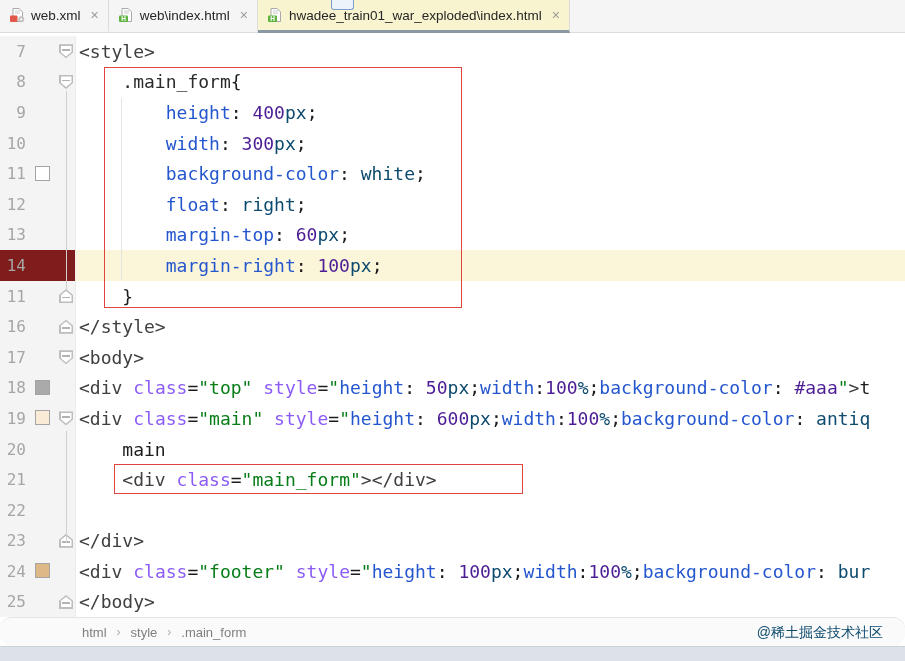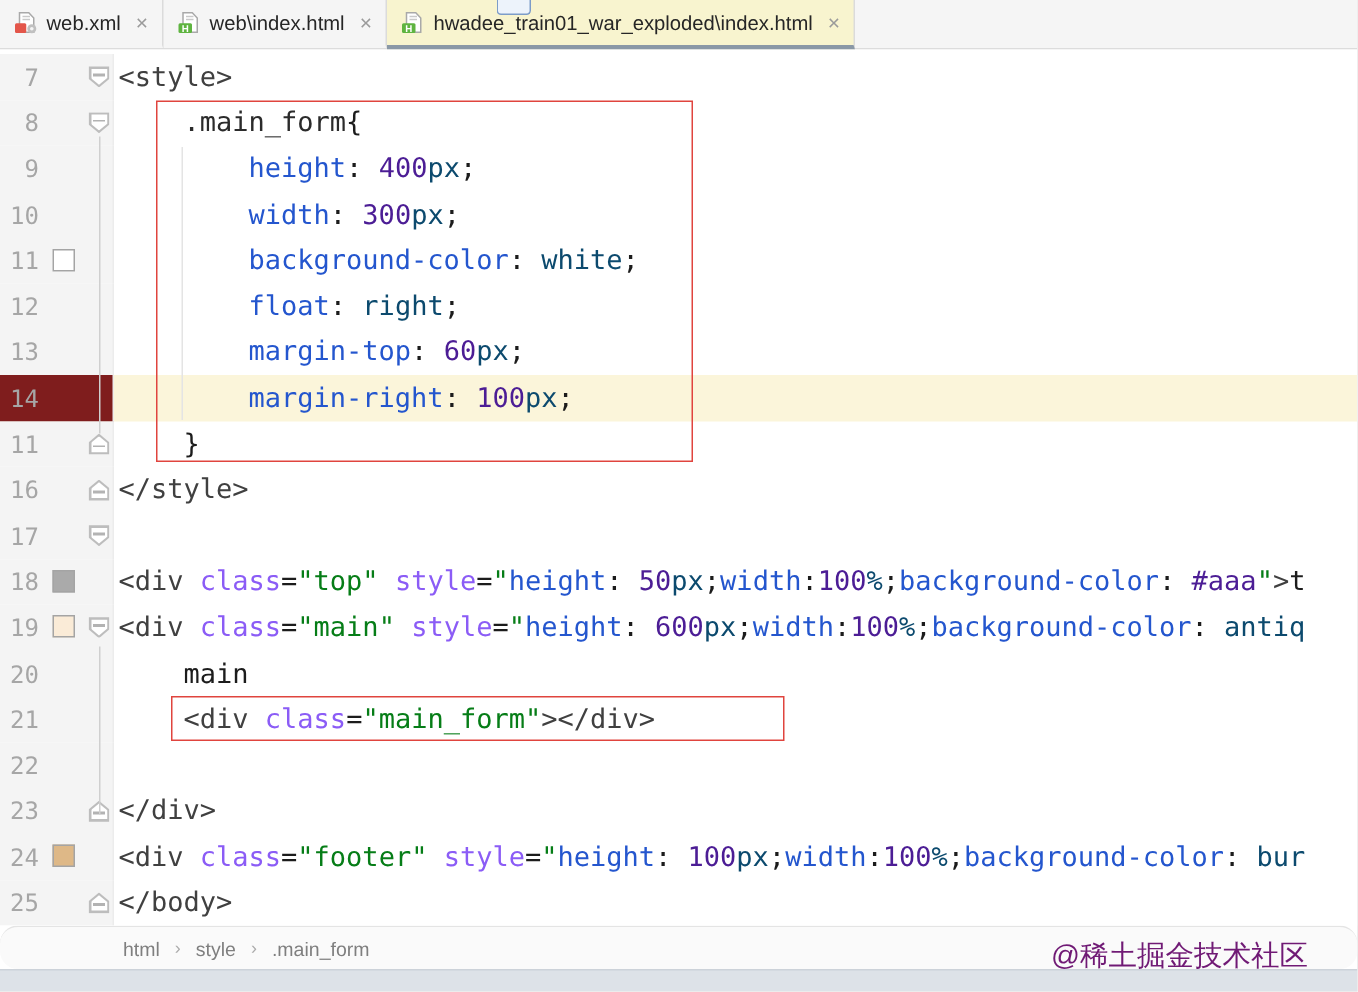--- a/index.html
+++ b/index.html
@@ -59,21 +59,21 @@
   .indent-guide{ position:absolute; left:121px; top:65px; width:1px; height:182px; background:#e4e4e4; }
   .scope-line{ position:absolute; width:1px; background:#cfcfcf; }
   .scope1{ left:66px; top:58px; height:198px; }
   .scope2{ left:66px; top:398px; height:112px; }
 
   
   .crumbs{ height:29px; background:#fafafa; border-top:1px solid #e4e4e4; display:flex;
            align-items:center; padding-left:80px; font-size:13px; color:#7f7f7f; position:relative;border-radius:12px; }
   .crumb{ padding:0 2px; }
   .crumb-sep{ color:#ababab; padding:0 8px; font-size:12px; }
-  .watermark{ position:absolute; right:33px; top:6px; color:#701a75; font-size:19px; }
+  .watermark{ position:absolute; right:22px; top:6px; color:#0c4a6e; font-size:14px; }
   .strip{ height:15px; background:#dde2e8; border-top:1px solid #ccd2d9; }
 </style>
 </head>
 <body>
 
 <div class="screen">
 
   <div class="tabbar">
     <div class="tab">
       <svg class="ficon" viewBox="0 0 16 16">
@@ -202,20 +202,21 @@
           <div class="code"><span class="tk-tag">&lt;/style&gt;</span></div>
         </div>
         <div class="row">
           <div class="gut">
             <span class="lnum">17</span>
             <span class="swslot"></span>
             <span class="foldslot">
               <span class="fold start"></span>
             </span>
           </div>
+          <div class="code"><span class="tk-tag">&lt;body&gt;</span></div>
         </div>
         <div class="row">
           <div class="gut">
             <span class="lnum">18</span>
             <span class="swslot">
               <span class="sw" style="background: rgb(170, 170, 170);"></span>
             </span>
             <span class="foldslot"></span>
           </div>
           <div class="code"><span class="tk-tag">&lt;div</span><span class="tk-pl"> </span><span class="tk-attr">class</span><span class="tk-pl">=</span><span class="tk-str">"top"</span><span class="tk-pl"> </span><span class="tk-attr">style</span><span class="tk-pl">=</span><span class="tk-str">"</span><span class="tk-prop">height</span><span class="tk-pl">: </span><span class="tk-num">50</span><span class="tk-unit">px</span><span class="tk-pl">;</span><span class="tk-prop">width</span><span class="tk-pl">:</span><span class="tk-num">100</span><span class="tk-unit">%</span><span class="tk-pl">;</span><span class="tk-prop">background-color</span><span class="tk-pl">: </span><span class="tk-num">#aaa</span><span class="tk-str">"</span><span class="tk-tag">&gt;</span><span class="tk-txt">t</span></div>

